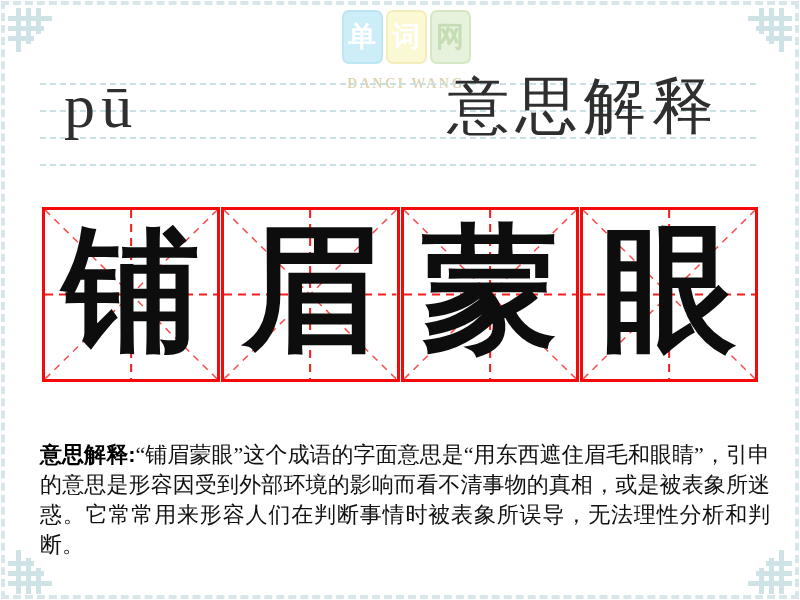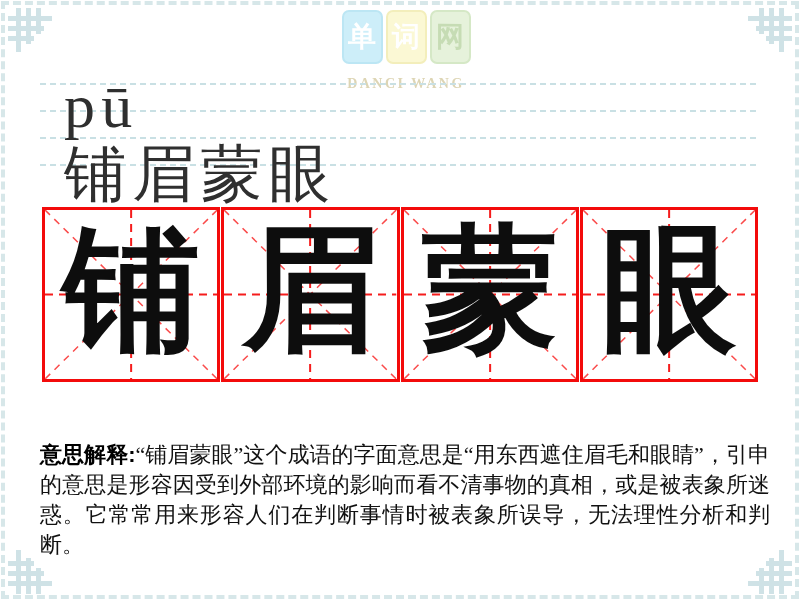--- a/index.html
+++ b/index.html
@@ -30,22 +30,22 @@
   .wm-caption{margin-top:12px;font-size:14px;font-weight:bold;letter-spacing:2.5px;
               color:#ddd5b4;font-family:"Liberation Serif",serif;}
 
   
   .guide{position:absolute;left:40px;width:720px;height:2px;
          background:repeating-linear-gradient(90deg,#c9e0e4 0 6px,transparent 6px 10px);}
   .g1{top:83px;} .g2{top:110px;} .g3{top:137px;} .g4{top:164px;}
 
   
   .pinyin-row{position:absolute;left:64px;top:72px;width:656px;display:flex;
-              font-family:"Liberation Serif","DejaVu Serif",serif;
-              font-size:62px;color:#2f2f2f;letter-spacing:0.10em;line-height:1.1;flex-direction:column;}
+              justify-content:space-between;font-family:"Liberation Serif","DejaVu Serif",serif;
+              font-size:62px;color:#2f2f2f;letter-spacing:0.10em;line-height:1.1;}
 
   
   .grid{position:absolute;left:42px;top:207px;width:716px;height:175px;display:flex;gap:1px;}
   .cell{flex:1;border:3px solid #f30b0b;position:relative;background:#ffffff;}
   .cell svg{position:absolute;left:0;top:0;width:100%;height:100%;}
   .diag{stroke:#fa4b4b;stroke-width:1.5;stroke-dasharray:7 6;}
   .mid{stroke:#f51c1c;stroke-width:2;stroke-dasharray:8 6;}
   .hanzi{position:absolute;left:50%;top:50%;transform:translate(-50%,-54%);
          font-size:136px;font-weight:bold;color:#0d0d0d;
          font-family:"Liberation Serif",serif;line-height:1;}
@@ -92,21 +92,21 @@
     <div class="wm-caption">DANCI WANG</div>
   </div>
 
   <div class="guide g1"></div>
   <div class="guide g2"></div>
   <div class="guide g3"></div>
   <div class="guide g4"></div>
 
   <div class="pinyin-row">
     <span>pū</span>
-    <span>铺眉蒙眼</span>
+    <span>意思解释</span>
   </div>
 
   <div class="grid">
     <div class="cell">
       <svg>
         <line class="diag" x1="0" y1="0" x2="100%" y2="100%"></line>
         <line class="diag" x1="100%" y1="0" x2="0" y2="100%"></line>
         <line class="mid" x1="0" y1="50%" x2="100%" y2="50%"></line>
         <line class="mid" x1="50%" y1="0" x2="50%" y2="100%"></line>
       </svg>

